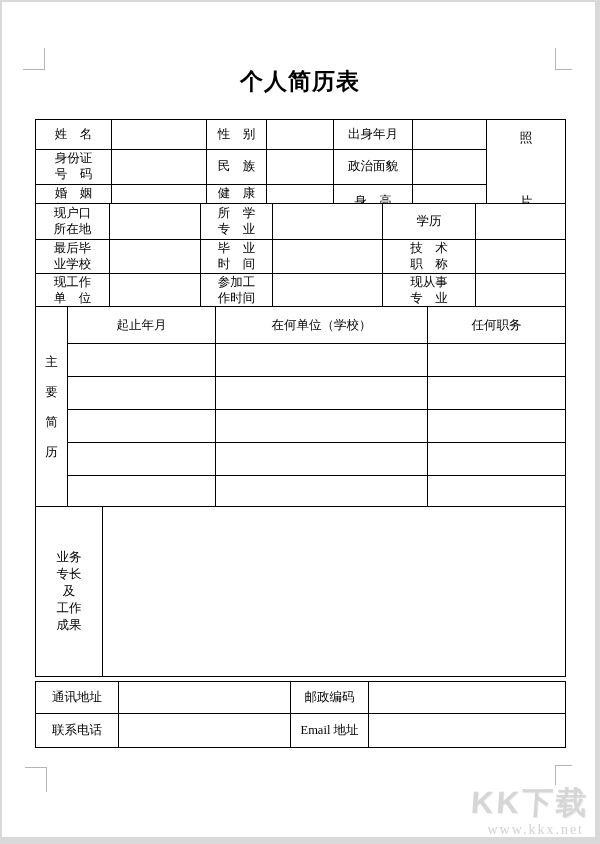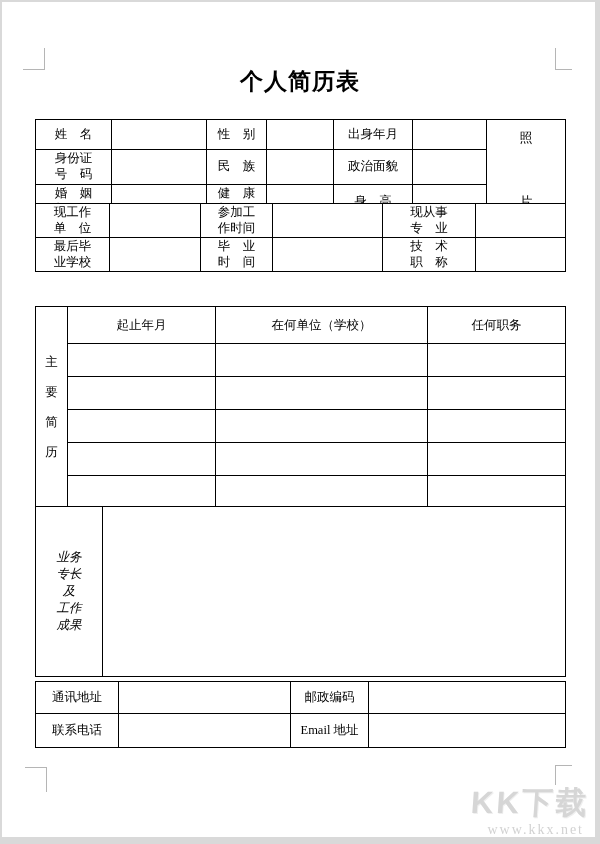--- a/index.html
+++ b/index.html
@@ -121,40 +121,50 @@
   <table class="tbl" style="left:35px; top:203px; width:530px;">
     <colgroup>
       <col style="width:74px">
         <col style="width:91px">
         <col style="width:72px">
       <col style="width:110px">
         <col style="width:93px">
         <col style="width:90px">
     </colgroup>
     <tbody>
+        <tr style="height:36px">
+      <td class="lbl">现户口
+所在地</td>
+      <td></td>
+      <td class="lbl">所　学
+专　业</td>
+      <td></td>
+      <td class="lbl">学历</td>
+      <td></td>
+    </tr>
+    <tr style="height:34px">
+      <td class="lbl">最后毕
+业学校</td>
+      <td></td>
+      <td class="lbl">毕　业
+时　间</td>
+      <td></td>
+      <td class="lbl">技　术
+职　称</td>
+      <td></td>
+    </tr>
     <tr style="height:34px">
       <td class="lbl">现工作
 单　位</td>
       <td></td>
       <td class="lbl">参加工
 作时间</td>
       <td></td>
       <td class="lbl">现从事
 专　业</td>
-      <td></td>
-    </tr>
-    <tr style="height:34px">
-      <td class="lbl">最后毕
-业学校</td>
-      <td></td>
-      <td class="lbl">毕　业
-时　间</td>
-      <td></td>
-      <td class="lbl">技　术
-职　称</td>
       <td></td>
     </tr>
   </tbody>
     </table>
 
   <table class="tbl" style="left:35px; top:306px; width:530px;">
     <colgroup>
       <col style="width:32px">
         <col style="width:148px">
         <col style="width:212px">
@@ -191,21 +201,21 @@
       <td></td>
     </tr>
     <tr style="height:32px">
       <td></td>
       <td></td>
       <td></td>
     </tr>
   </tbody>
     </table>
 
-  <table class="tbl" style="left:35px; top:506px; width:530px;font-style:italic;">
+  <table class="tbl" style="left:35px; top:506px; width:530px;">
     <colgroup>
       <col style="width:67px">
         <col style="width:463px">
     </colgroup>
     <tbody>
         <tr style="height:170px">
       <td class="vlabel2">业务
 专长
 及
 工作

